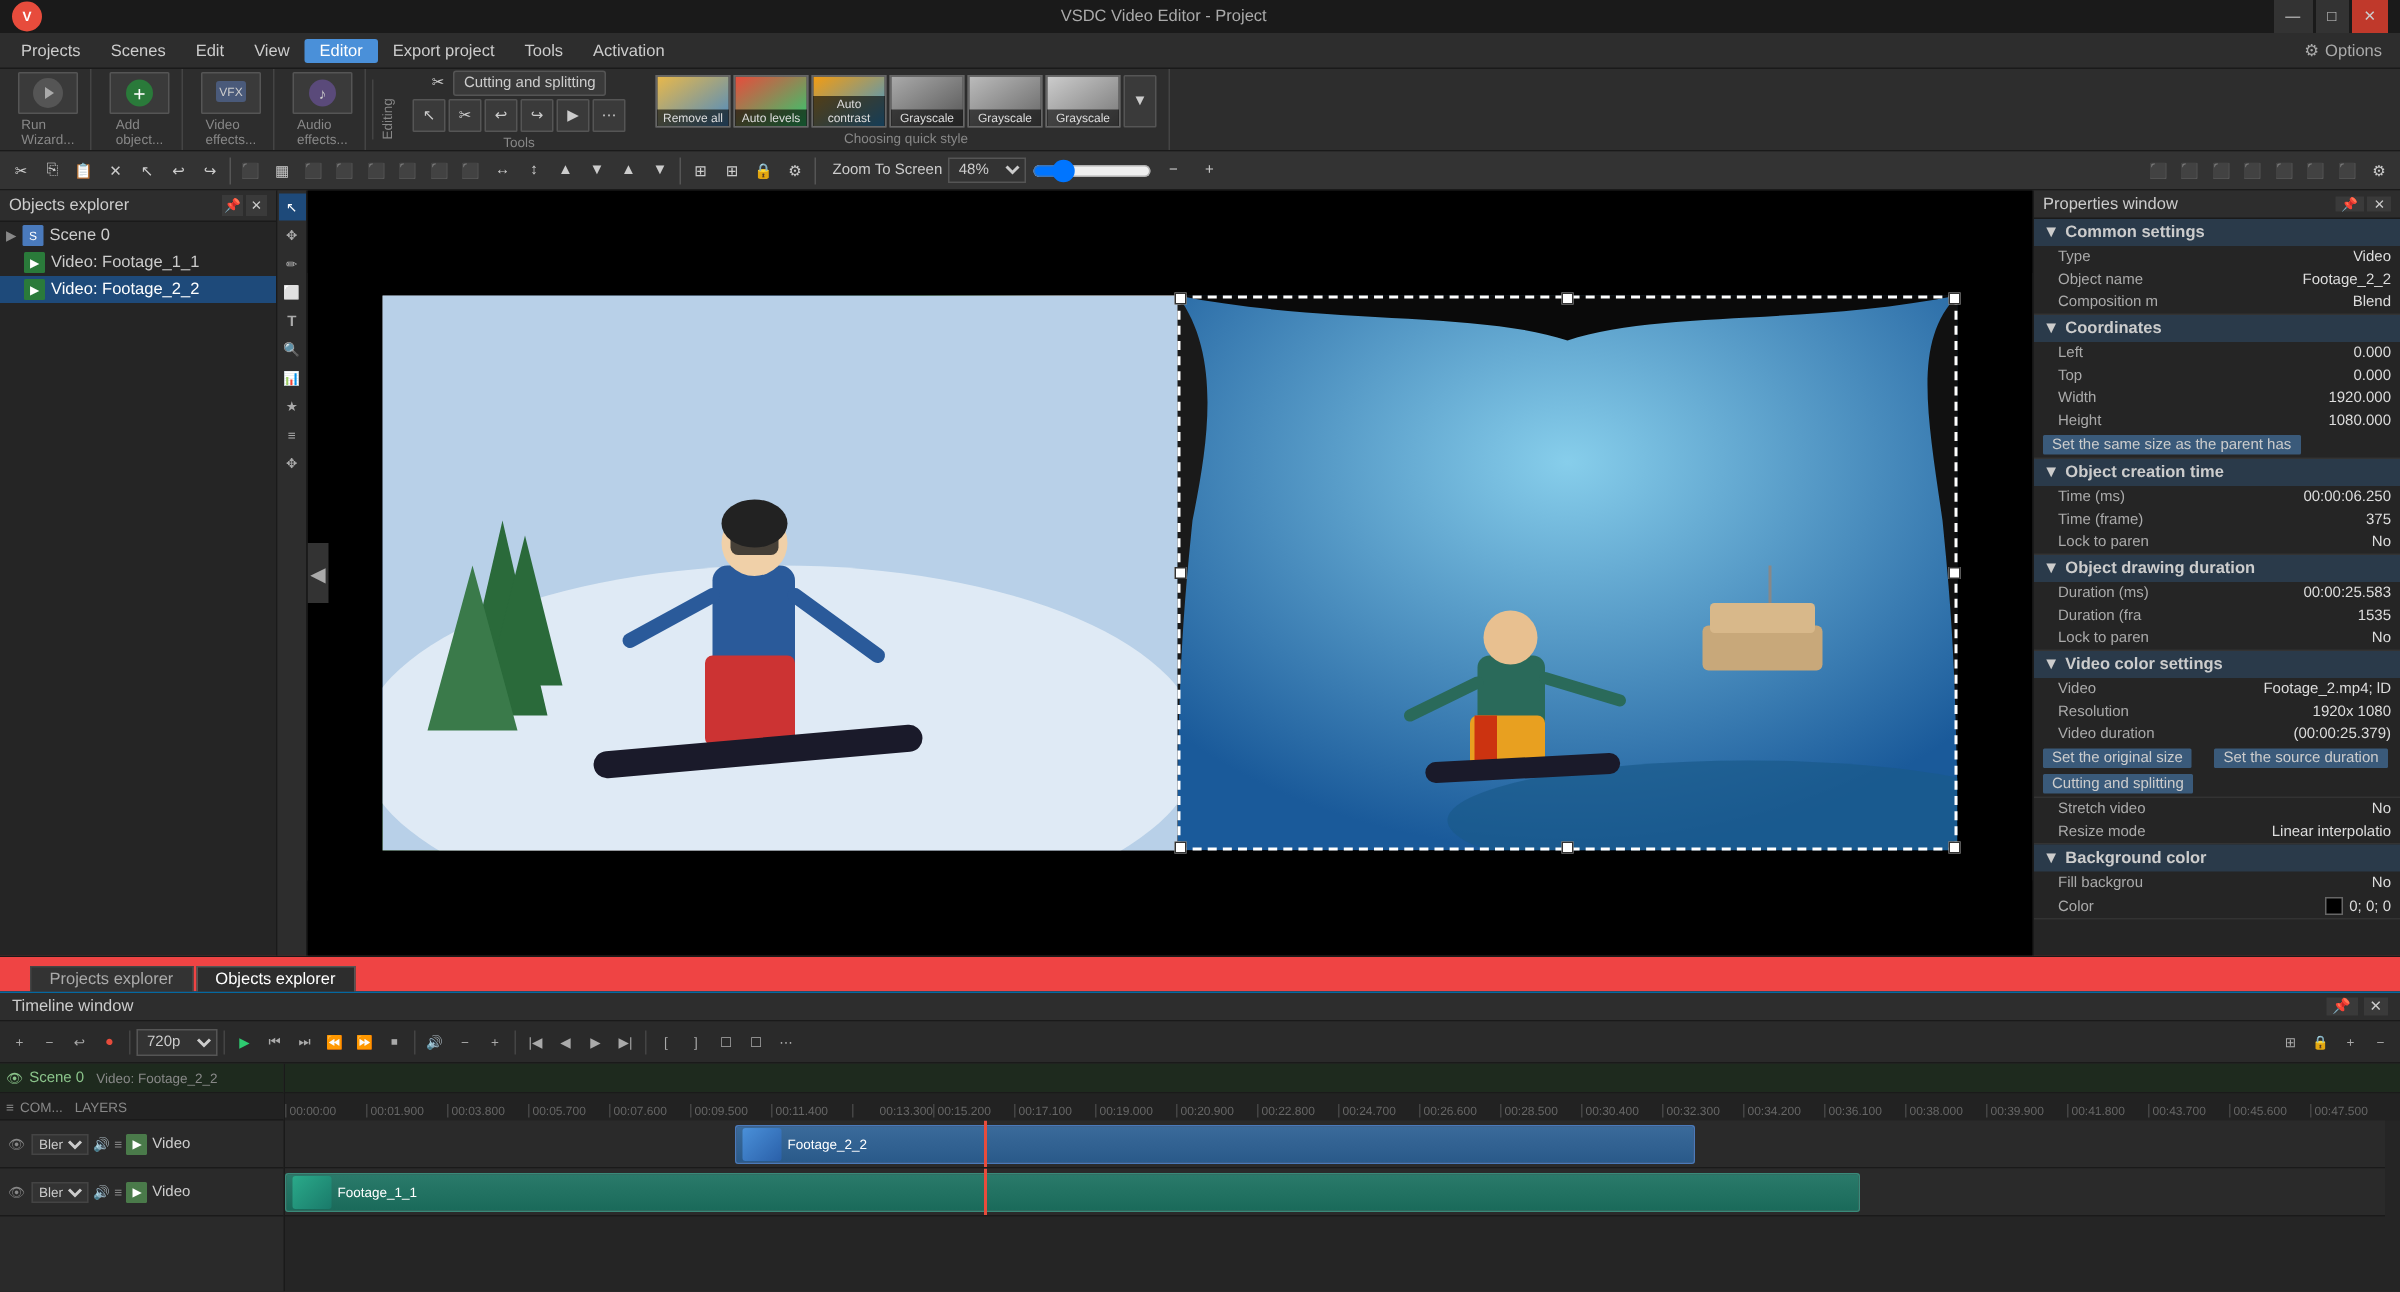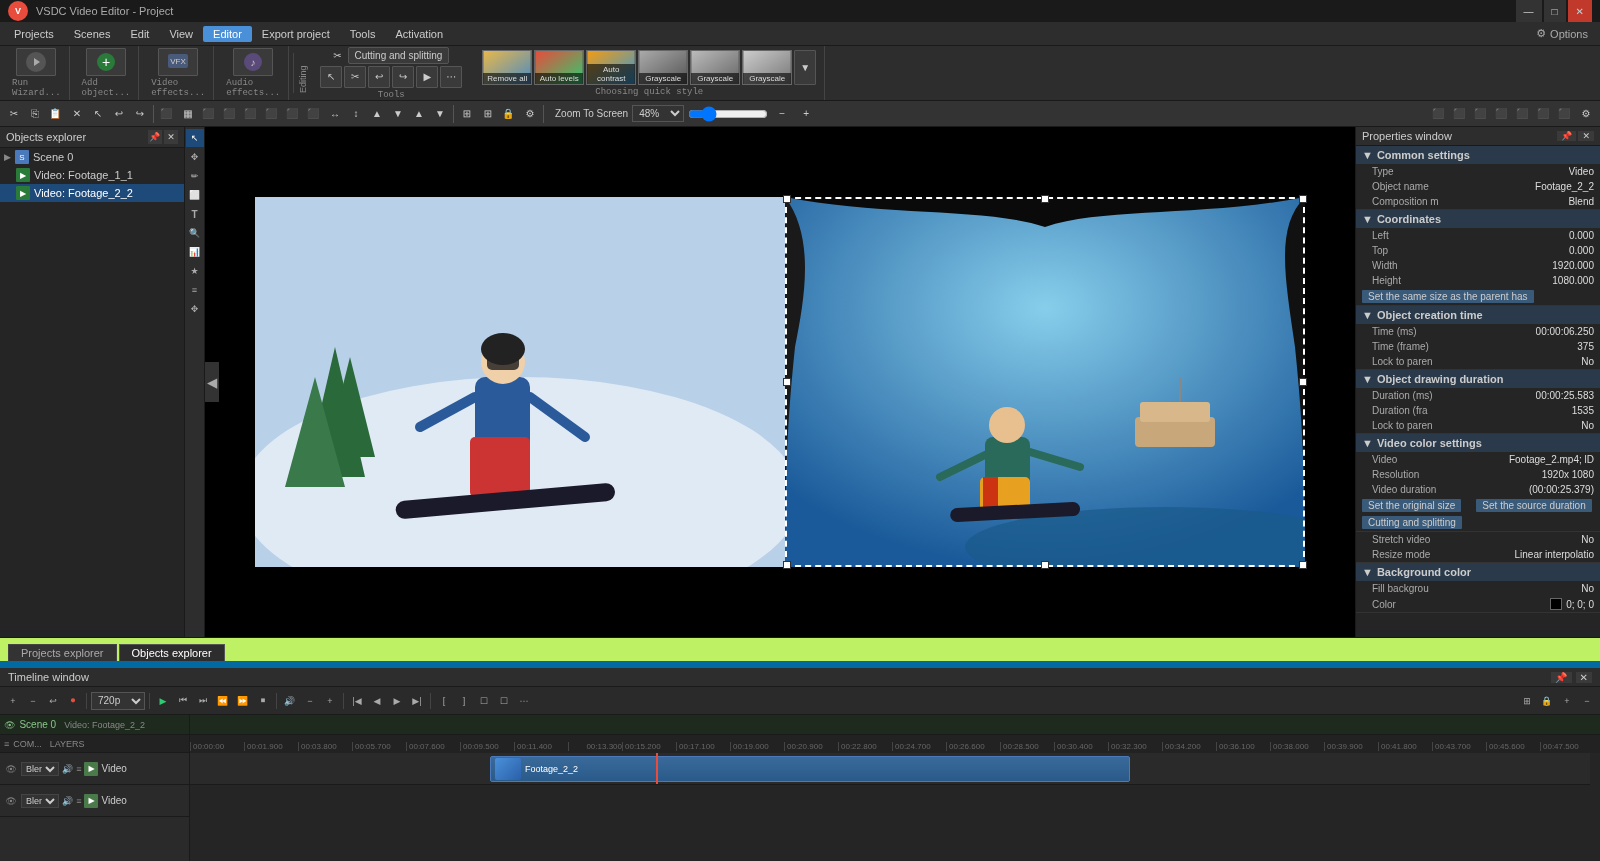--- a/index.html
+++ b/index.html
@@ -1,36 +1,36 @@
 <!DOCTYPE html>
 <html><head>
   <meta charset="utf-8">
   <style>
     * { box-sizing: border-box; margin: 0; padding: 0; }
     body { font-family: 'Segoe UI', Arial, sans-serif; font-size: 11px; background: #2b2b2b; color: #ccc; overflow: hidden; width: 1600px; height: 861px; }
 
     
     #titlebar { background: #1a1a1a; height: 22px; display: flex; align-items: center; justify-content: space-between; padding: 0 8px; }
-    #titlebar .title { color: #aaa; font-size: 11px; flex: 1; text-align: left; }
+    #titlebar .title { color: #aaa; font-size: 11px; flex: 1; text-align: center; }
     #titlebar .win-btns-right { display: flex; align-items: center; gap: 2px; }
     #titlebar .win-ctrl { background: #333; border: none; color: #ccc; padding: 0 8px; height: 22px; font-size: 10px; cursor: pointer; }
     #titlebar .win-close { background: #c0392b; }
     #titlebar .vsdc-logo { width: 20px; height: 20px; background: #e74c3c; border-radius: 50%; display: flex; align-items: center; justify-content: center; color: white; font-size: 9px; font-weight: bold; margin-right: 8px; }
 
     
     #menubar { background: #2d2d2d; height: 24px; display: flex; align-items: center; padding: 0 4px; border-bottom: 1px solid #1a1a1a; justify-content: space-between; }
     #menubar .menu-items { display: flex; text-align: right; }
     #menubar .menu-item { padding: 2px 10px; color: #ccc; cursor: pointer; font-size: 11px; border-radius: 2px; }
     #menubar .menu-item:hover, #menubar .menu-item.active { background: #4a90d9; color: white; }
     #menubar .options-area { display: flex; align-items: center; gap: 4px; color: #aaa; font-size: 11px; padding-right: 8px; }
 
     
     #toolbar { background: #2d2d2d; height: 55px; display: flex; align-items: center; border-bottom: 1px solid #1a1a1a; padding: 0 4px; gap: 4px; }
     .toolbar-section { display: flex; flex-direction: column; align-items: center; border-right: 1px solid #444; padding: 2px 8px; height: 100%; justify-content: center; }
-    .toolbar-section-label { font-size: 9px; color: #888; margin-top: 2px; font-family: Liberation Mono, monospace; }
+    .toolbar-section-label { font-size: 9px; color: #888; margin-top: 2px; }
     .tool-btn { background: #3a3a3a; border: 1px solid #555; color: #ccc; padding: 2px 6px; cursor: pointer; font-size: 10px; border-radius: 2px; display: flex; align-items: center; gap: 2px; }
     .tool-row { display: flex; gap: 2px; align-items: center; }
     .toolbar-icon-btn { width: 22px; height: 22px; background: #3a3a3a; border: 1px solid #555; color: #ccc; cursor: pointer; display: flex; align-items: center; justify-content: center; font-size: 10px; border-radius: 1px; }
     .quick-style-imgs { display: flex; gap: 2px; }
     .quick-img { width: 50px; height: 35px; background: #555; border: 1px solid #666; display: flex; flex-direction: column; align-items: center; justify-content: flex-end; overflow: hidden; position: relative; cursor: pointer; }
     .quick-img .img-label { font-size: 8px; color: #ddd; background: rgba(0,0,0,0.6); width: 100%; text-align: center; padding: 1px; position: absolute; bottom: 0; margin-top: 48px; }
 
     
     #toolbar2 { background: #333; height: 26px; display: flex; align-items: center; padding: 0 4px; gap: 1px; border-bottom: 1px solid #1a1a1a; }
     .t2-btn { width: 20px; height: 20px; background: transparent; border: 1px solid transparent; color: #ccc; cursor: pointer; display: flex; align-items: center; justify-content: center; font-size: 10px; border-radius: 1px; }
@@ -67,26 +67,26 @@
     #properties { width: 245px; background: #252525; border-left: 1px solid #1a1a1a; display: flex; flex-direction: column; overflow-y: auto; }
     #properties .panel-header { background: #2d2d2d; padding: 3px 6px; display: flex; justify-content: space-between; align-items: center; border-bottom: 1px solid #1a1a1a; font-size: 11px; color: #ccc; }
     .prop-section { border-bottom: 1px solid #333; }
     .prop-section-header { background: #2a3a4a; padding: 3px 6px; cursor: pointer; display: flex; align-items: center; gap: 4px; font-size: 11px; color: #ccc; font-weight: bold; }
     .prop-row { display: flex; justify-content: space-between; align-items: center; padding: 2px 6px 2px 16px; font-size: 10px; }
     .prop-label { color: #aaa; }
     .prop-value { color: #ddd; text-align: right; max-width: 120px; overflow: hidden; text-overflow: ellipsis; white-space: nowrap; }
     .prop-btn { background: #3a5a7a; border: none; color: #ccc; padding: 1px 6px; font-size: 10px; cursor: pointer; margin: 2px 6px; border-radius: 1px; }
 
     
-    #bottom-tabs { height: 24px; background: #bef264; display: flex; align-items: flex-end; border-top: 1px solid #1a1a1a; padding: 0 8px; }
+    #bottom-tabs { height: 24px; background: #ef4444; display: flex; align-items: flex-end; border-top: 1px solid #1a1a1a; padding: 0 20px; }
     .btab { padding: 2px 12px; background: #333; border: 1px solid #444; border-bottom: none; color: #aaa; cursor: pointer; font-size: 11px; margin-right: 2px; }
     .btab.active { background: #2d2d2d; color: white; border-color: #555; }
 
     
-    #timeline { height: 200px; background: #252525; display: flex; flex-direction: column; border-top: 7px solid #0369a1; }
+    #timeline { height: 200px; background: #252525; display: flex; flex-direction: column; border-top: 1px solid #0369a1; }
     #timeline-header { background: #2d2d2d; padding: 3px 8px; display: flex; justify-content: space-between; align-items: center; border-bottom: 1px solid #1a1a1a; }
     #timeline-controls { background: #2a2a2a; height: 28px; display: flex; align-items: center; padding: 0 4px; gap: 2px; border-bottom: 1px solid #1a1a1a; }
     .tc-btn { width: 18px; height: 18px; background: transparent; border: none; color: #aaa; cursor: pointer; display: flex; align-items: center; justify-content: center; font-size: 9px; border-radius: 1px; }
     .tc-sep { width: 1px; height: 16px; background: #444; margin: 0 2px; }
     .tc-select { background: #333; border: 1px solid #555; color: #ccc; font-size: 10px; height: 18px; padding: 0 2px; }
     #timeline-track-area { display: flex; flex: 1; overflow: hidden; }
     #timeline-labels { width: 190px; background: #2a2a2a; border-right: 1px solid #1a1a1a; display: flex; flex-direction: column; }
     .track-label-row { height: 32px; display: flex; align-items: center; padding: 0 4px; gap: 3px; border-bottom: 1px solid #1a1a1a; font-size: 10px; }
     .track-vis-btn { width: 14px; height: 14px; background: transparent; border: none; color: #888; cursor: pointer; font-size: 9px; }
     .track-blend-select { background: #333; border: 1px solid #444; color: #ccc; font-size: 9px; height: 14px; padding: 0; width: 38px; }
@@ -745,15 +745,25 @@
 
         <div class="track-clip blue" style="left:300px; width:640px;">
 
           <div style="width:26px; height:22px; background:linear-gradient(135deg, #4a90d9, #2a60a9); border-radius:2px; margin-right:4px; flex-shrink:0;"></div>
           <span>Footage_2_2</span>
         </div>
 
         <div class="playhead" style="left:466px;"></div>
       </div>
 
+      <div class="track-row" style="width:1400px;">
+
+        <div class="track-clip teal" style="left:0px; width:1050px;">
+
+          <div style="width:26px; height:22px; background:linear-gradient(135deg, #2aaa8a, #1a7a6a); border-radius:2px; margin-right:4px; flex-shrink:0;"></div>
+          <span>Footage_1_1</span>
+        </div>
+
+        <div class="playhead" style="left:466px;"></div>
+      </div>
     </div>
   </div>
 </div>
 
 </body></html>

